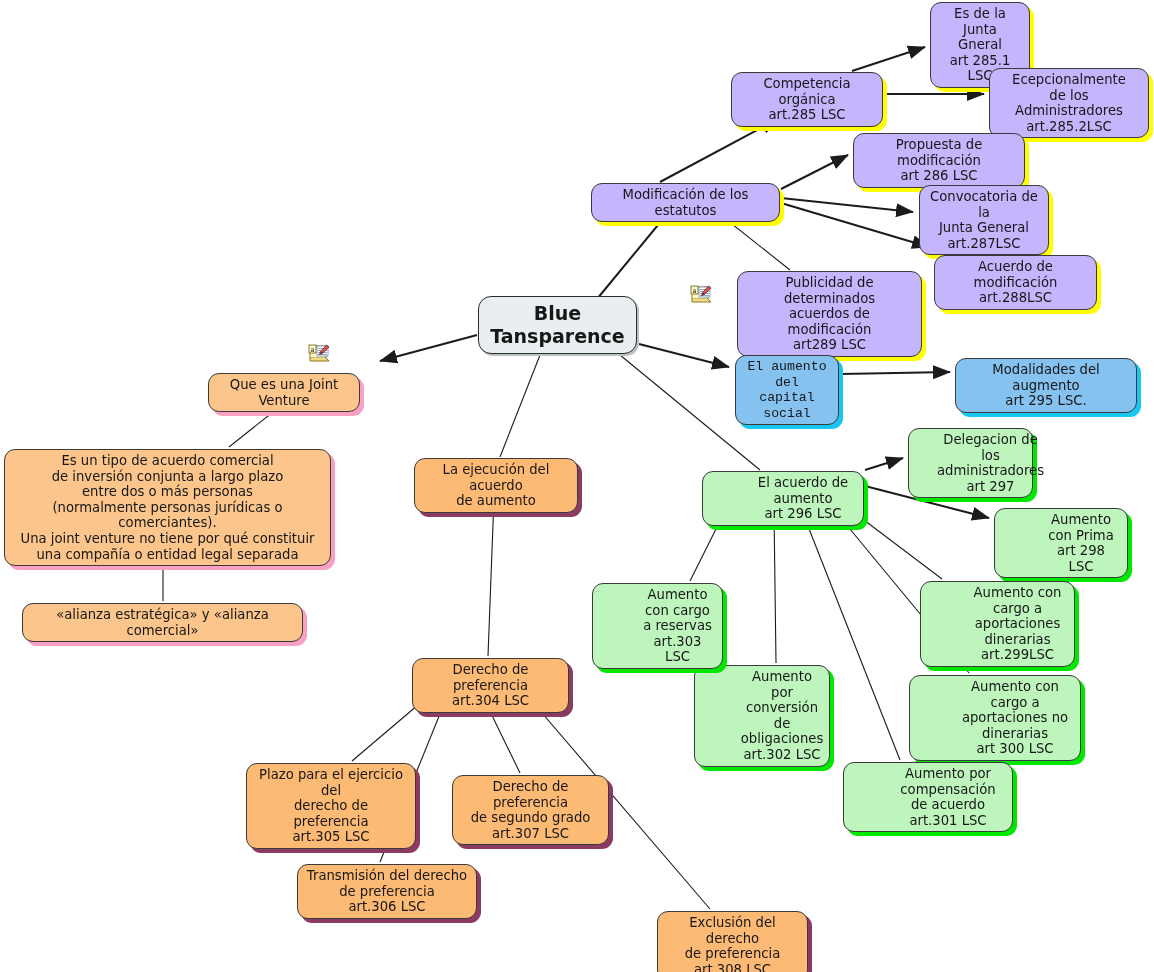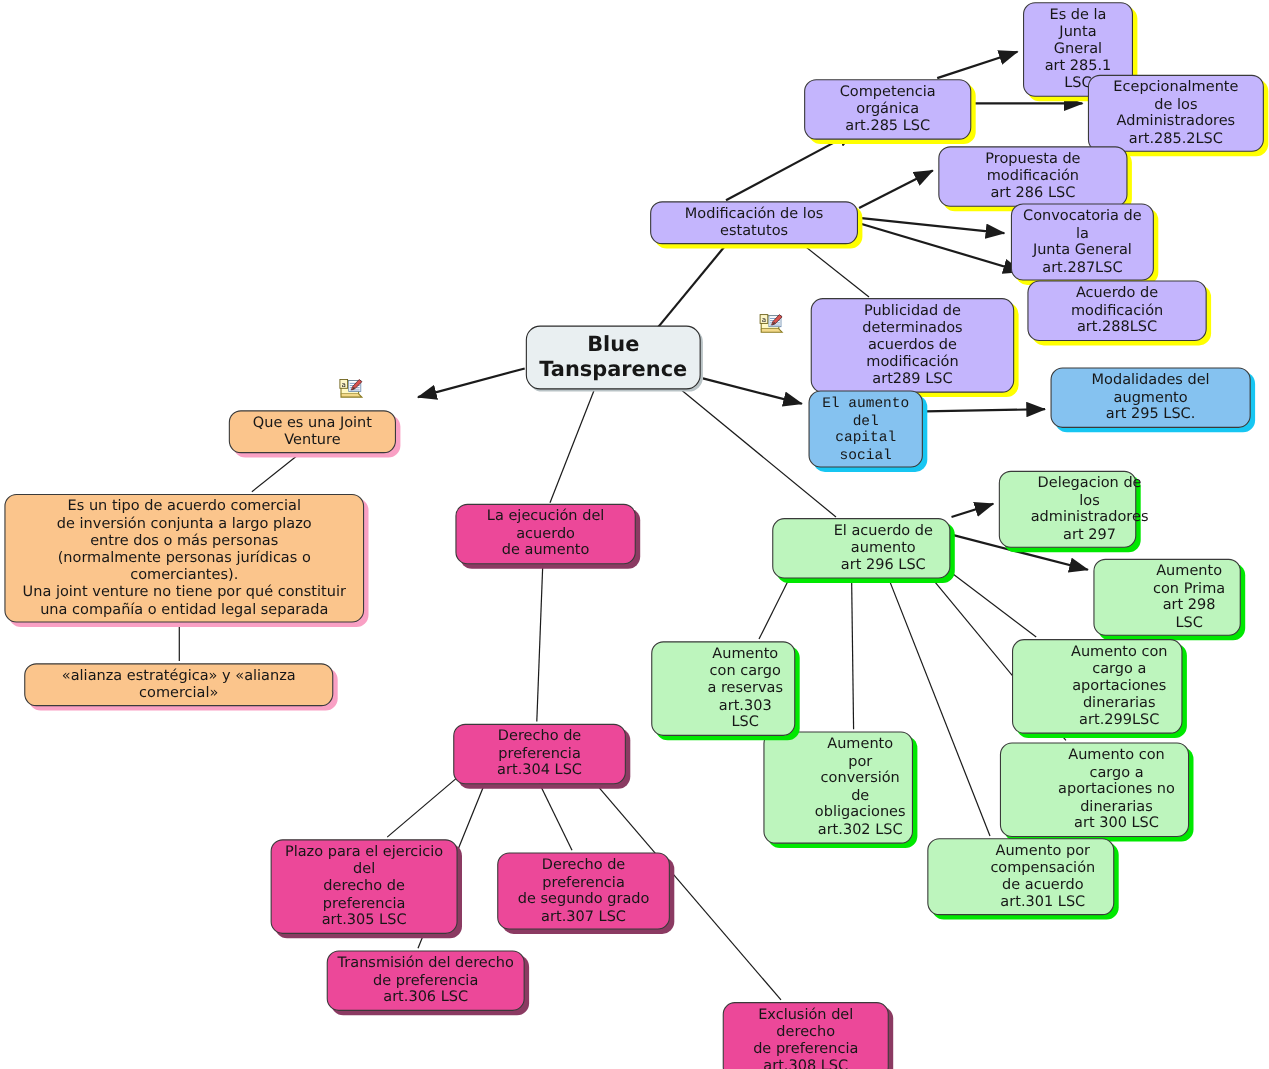--- a/index.html
+++ b/index.html
@@ -60,21 +60,21 @@
     border-color: #3a3a3a;
     box-shadow: 4px 4px 0 0 #17c6f2;
   }
   .n-green {
     background: #bdf5bd;
     border-color: #3a3a3a;
     box-shadow: 4px 4px 0 0 #00e800;
     padding-left: 48px;
   }
   .n-purple {
-    background: #ec4899;
+    background: #fdba74;
     border-color: #3a3a3a;
     box-shadow: 4px 4px 0 0 #8b3a62;
   }
   .n-orange {
     background: #fbc58c;
     border-color: #3a3a3a;
     box-shadow: 4px 4px 0 0 #f9a0c4;
   }
   
   .note-icon {
@@ -141,21 +141,21 @@
       <div class="node n-yellow" style="left: 919px; top: 185px; width: 130px; min-height: 53px;">Convocatoria de la
 Junta General
 art.287LSC</div>
       <div class="node n-yellow" style="left: 934px; top: 255px; width: 163px; min-height: 38px;">Acuerdo de modificación
 art.288LSC</div>
       <div class="node n-yellow" style="left: 737px; top: 271px; width: 185px; min-height: 56px;">Publicidad de determinados
 acuerdos de modificación
 art289 LSC</div>
       <div class="node n-blue" style="left: 735px; top: 355px; width: 104px; min-height: 41px; font-family: Liberation Mono, monospace;">El aumento del
 capital social</div>
-      <div class="node n-blue" style="left: 955px; top: 334px; width: 182px; min-height: 38px;">Modalidades del augmento
+      <div class="node n-blue" style="left: 955px; top: 358px; width: 182px; min-height: 38px;">Modalidades del augmento
 art 295 LSC.</div>
       <div class="node n-green" style="left: 702px; top: 471px; width: 162px; min-height: 40px;">El acuerdo de aumento
 art 296 LSC</div>
       <div class="node n-green" style="left: 908px; top: 428px; width: 125px; min-height: 52px;">Delegacion de los
 administradores
 art 297</div>
       <div class="node n-green" style="left: 994px; top: 508px; width: 134px; min-height: 40px;">Aumento con Prima
 art 298 LSC</div>
       <div class="node n-green" style="left: 920px; top: 581px; width: 155px; min-height: 52px;">Aumento con cargo a
 aportaciones dinerarias

